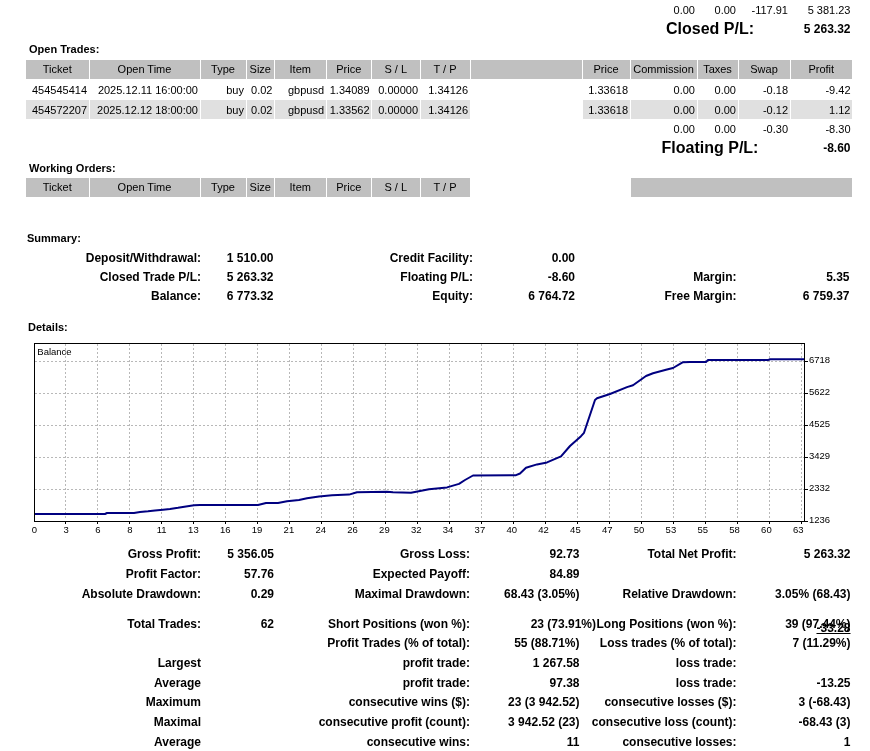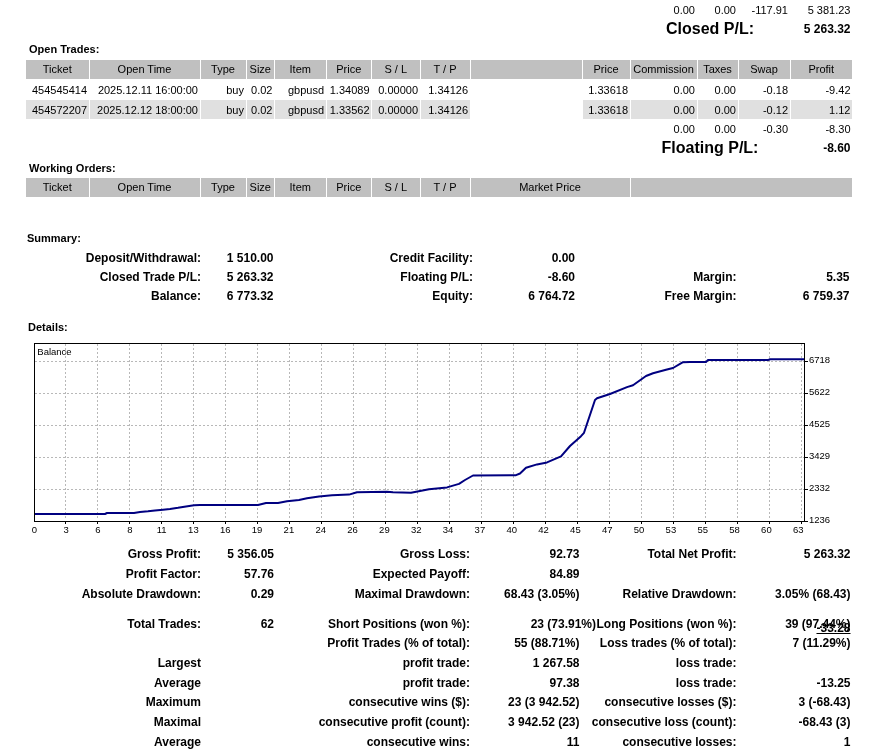--- a/index.html
+++ b/index.html
@@ -95,21 +95,20 @@
 
 <div class="row hd" style="top:178px;">
  <div class="cell c1">Ticket</div>
       <div class="cell c2">Open Time</div>
  <div class="cell c3">Type</div>
       <div class="cell c4">Size</div>
  <div class="cell c5">Item</div>
       <div class="cell c6">Price</div>
  <div class="cell c7">S / L</div>
       <div class="cell c8">T / P</div>
- <div class="cell" style="left:444.5px;width:159px;">Market Price</div>
  <div class="cell" style="left:604.5px;width:221.5px;"></div>
 </div>
 
 <div class="lbl" style="left:27px;top:230.5px;">Summary:</div>
 
 <div class="rsp" style="right:669px;top:249.5px;">Deposit/Withdrawal:</div>
 <div class="rsp" style="right:596.5px;top:249.5px;">1 510.00</div>
 <div class="rsp" style="right:397px;top:249.5px;">Credit Facility:</div>
 <div class="rsp" style="right:295px;top:249.5px;">0.00</div>
 

